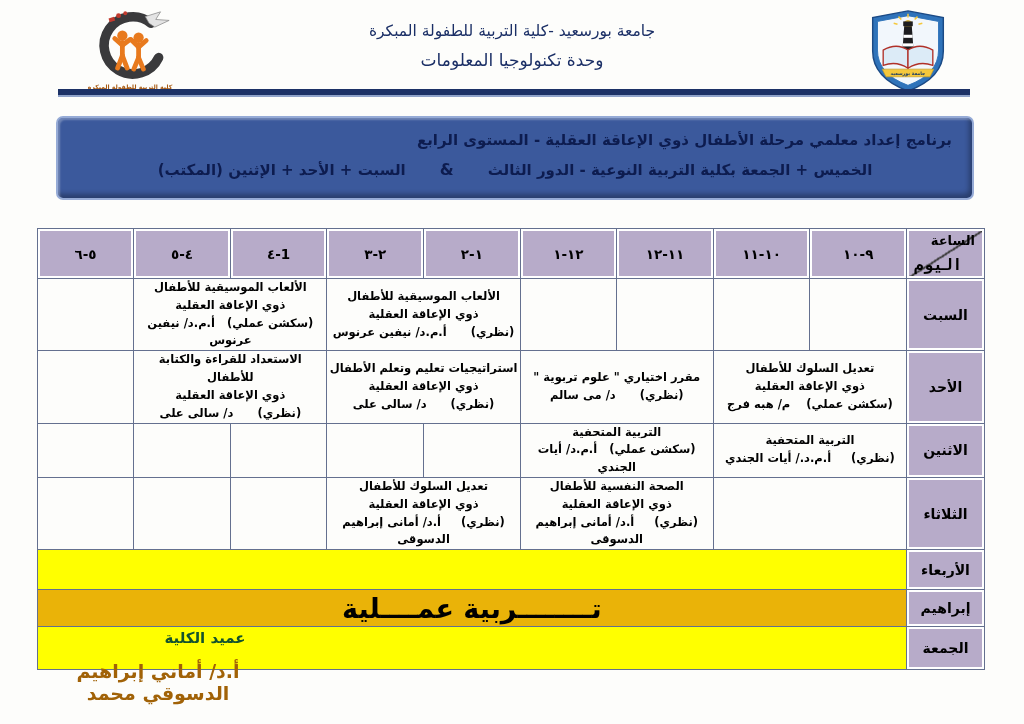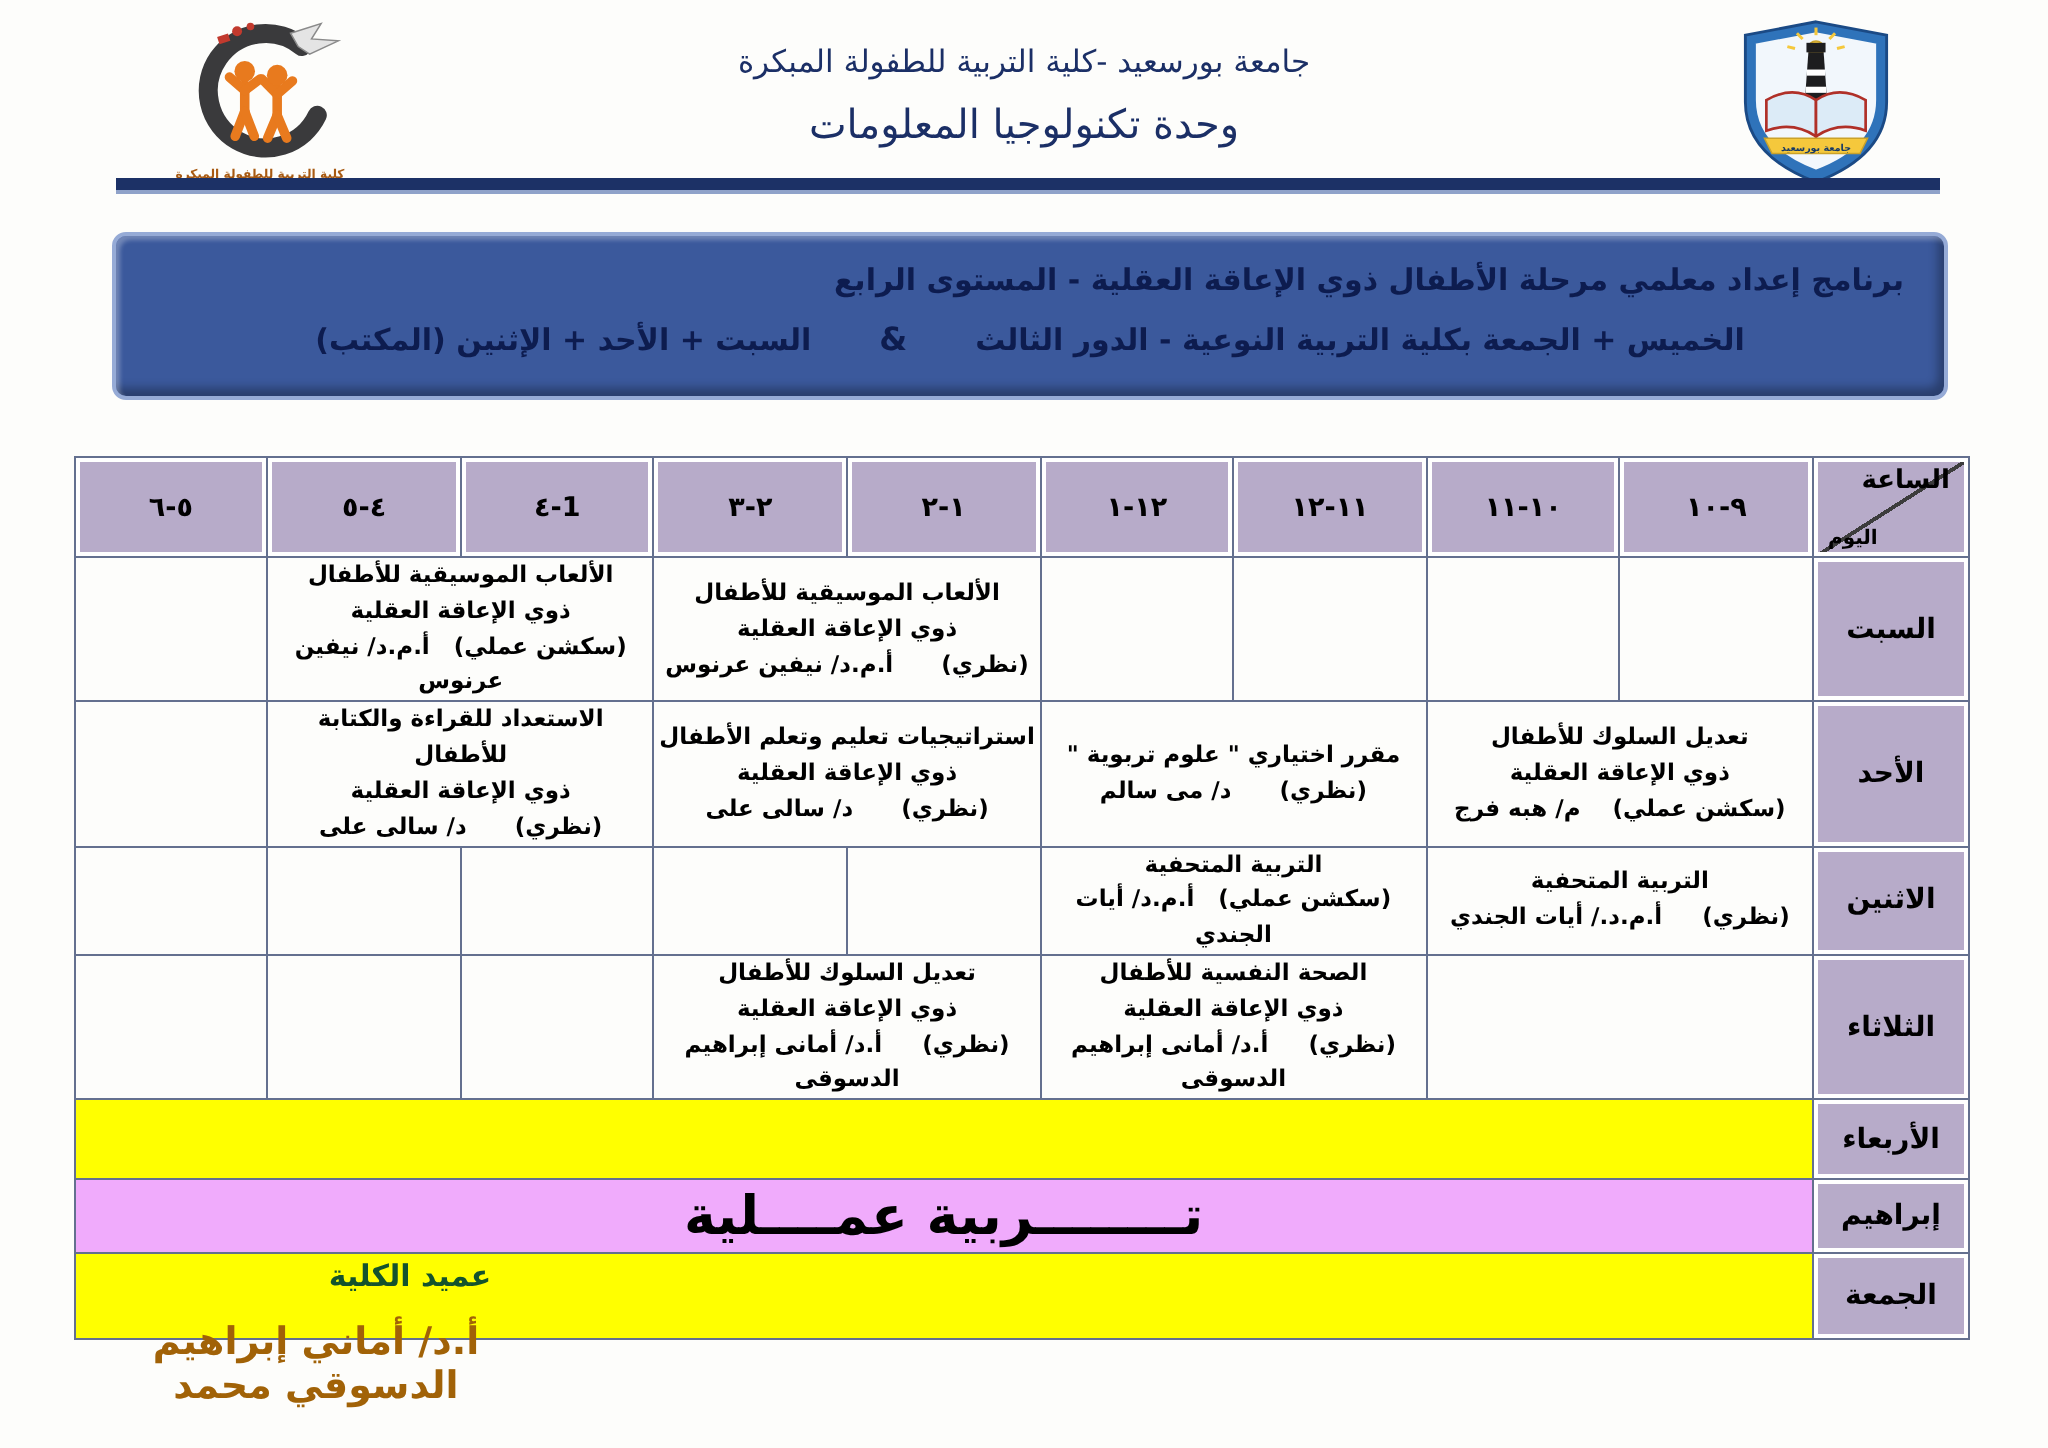--- a/index.html
+++ b/index.html
@@ -5,21 +5,21 @@
   html,body{margin:0;padding:0;width:1024px;height:724px;overflow:hidden;background:#fdfdfb;
     font-family:"DejaVu Sans", sans-serif;}
   .page{position:absolute;inset:0;background:#fdfdfb;}
 
   
   .logo{position:absolute;}
   .logo.left{left:76px;top:8px;width:108px;height:84px;}
   .logo.right{left:856px;top:9px;width:104px;height:84px;}
   .org{position:absolute;left:220px;right:220px;top:22px;text-align:center;color:#1b2f66;font-weight:400;}
   .org .l1{font-size:15.5px;}
-  .org .l2{font-size:20px;margin-top:10px;}
+  .org .l2{font-size:17px;margin-top:10px;}
   .rule{position:absolute;left:58px;right:54px;top:89px;height:6px;background:#1c3166;
     border-bottom:2px solid #8fa2c9;}
 
   
   .banner{position:absolute;left:56px;right:50px;top:116px;height:80px;background:#3b599c;
     border:2px solid #96abd6;border-radius:7px;color:#0d1c4f;font-weight:700;
     box-shadow:inset 2px 2px 2px rgba(255,255,255,.28), inset -3px -4px 5px rgba(0,0,0,.30);}
   .banner .row1{display:flex;justify-content:space-between;padding:13px 20px 0 20px;font-size:15px;}
   .banner .row2{display:flex;justify-content:center;gap:34px;margin-top:11px;font-size:15px;align-items:center;}
   .banner .amp{font-size:16px;}
@@ -29,24 +29,24 @@
     table-layout:fixed;direction:rtl;}
   table.sched td{border:1.6px solid #64708f;padding:0;color:#000;}
   col.c-day{width:78px;}
   col.c-t{width:96.6px;}
   .hdr{background:#b7abc9;box-shadow:inset 0 0 0 2px #ffffff;font-weight:700;text-align:center;}
   .slot{font-size:13.5px;}
   .day{font-size:14px;}
   .corner{position:relative;background-color:#b7abc9;
     background-image:linear-gradient(to bottom right, transparent 48.8%, #3c3c3c 48.8%, #3c3c3c 51.2%, transparent 51.2%);}
   .corner .ct{position:absolute;top:4px;right:9px;font-size:13px;font-weight:700;}
-  .corner .cb{position:absolute;bottom:3px;left:7px;font-size:10px;font-weight:700;}
+  .corner .cb{position:absolute;bottom:3px;left:7px;font-size:16px;font-weight:700;font-family:Liberation Mono, monospace;}
   .course{font-size:11.5px;font-weight:700;text-align:center;white-space:pre-wrap;line-height:1.55;}
   .yellow{background:#ffff00;}
-  .practicum{font-size:27px;font-weight:700;text-align:center;background:#f0abfc;}
+  .practicum{font-size:27px;font-weight:700;text-align:center;background:#eab308;}
 
   
   .dean-title{position:absolute;left:140px;top:629px;width:130px;text-align:center;
     color:#14532d;font-weight:700;font-size:15px;}
   .dean-name{position:absolute;left:68px;top:660px;width:180px;text-align:center;
     color:#a16207;font-weight:700;font-size:19px;}
 </style>
 </head>
 <body>
 

